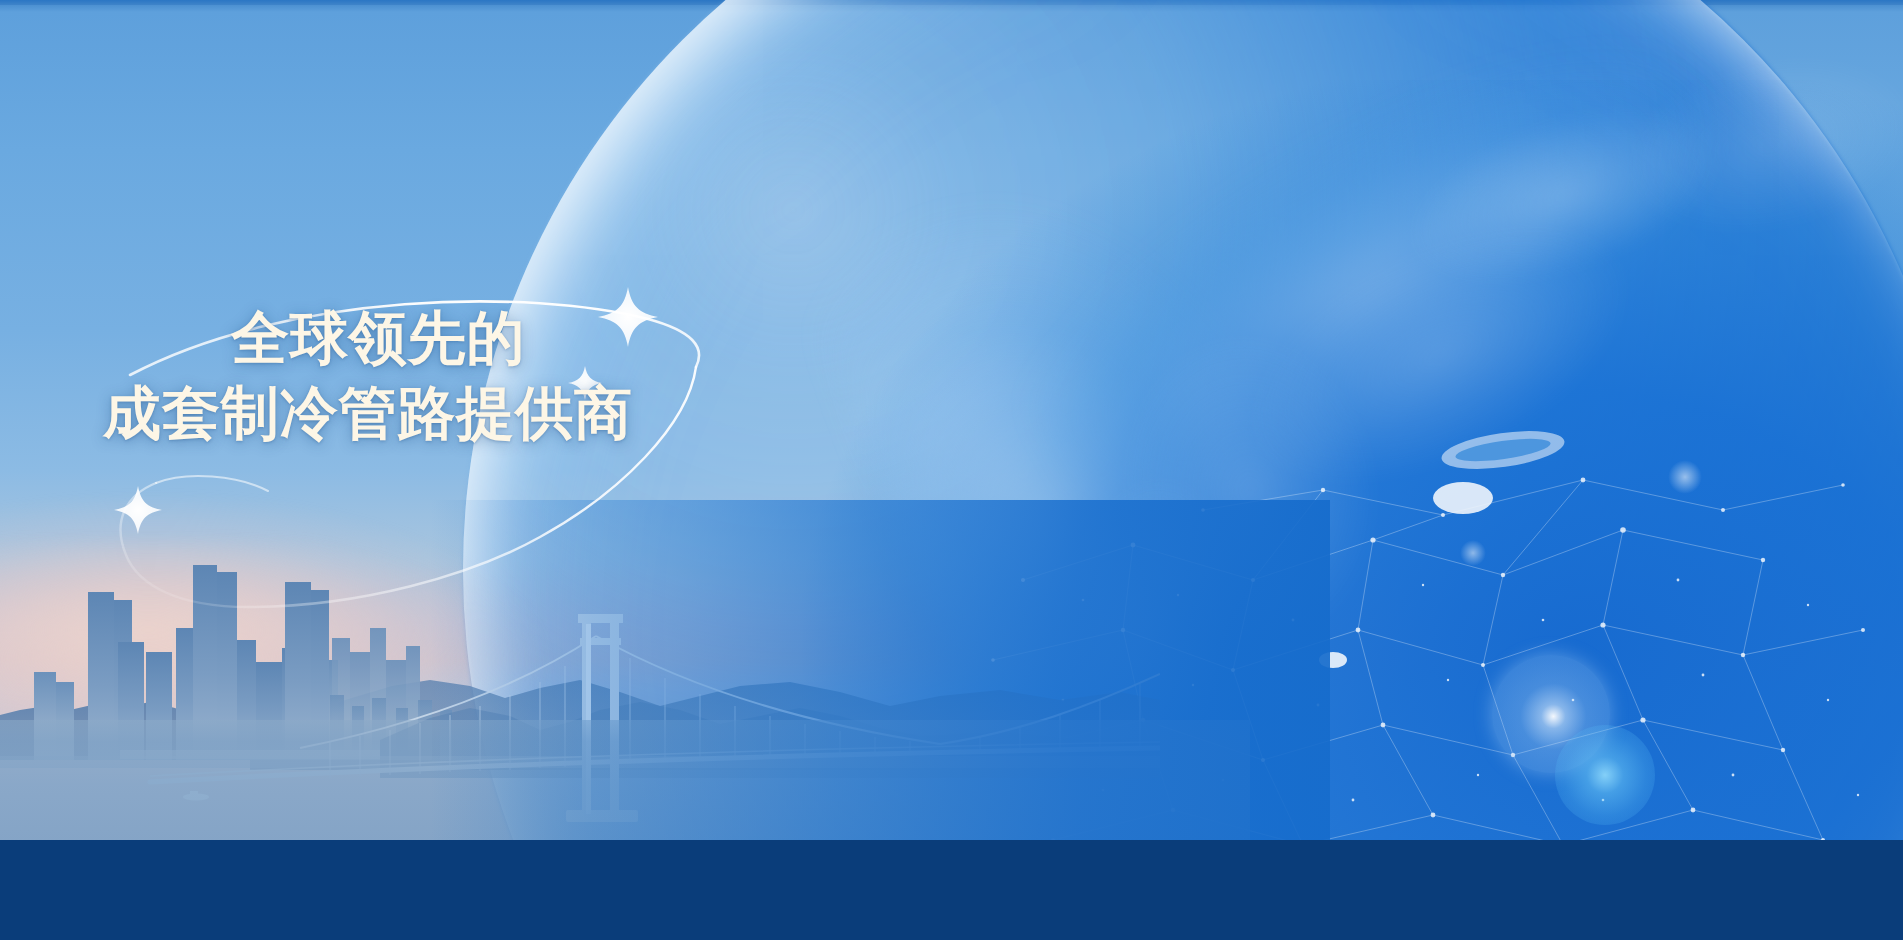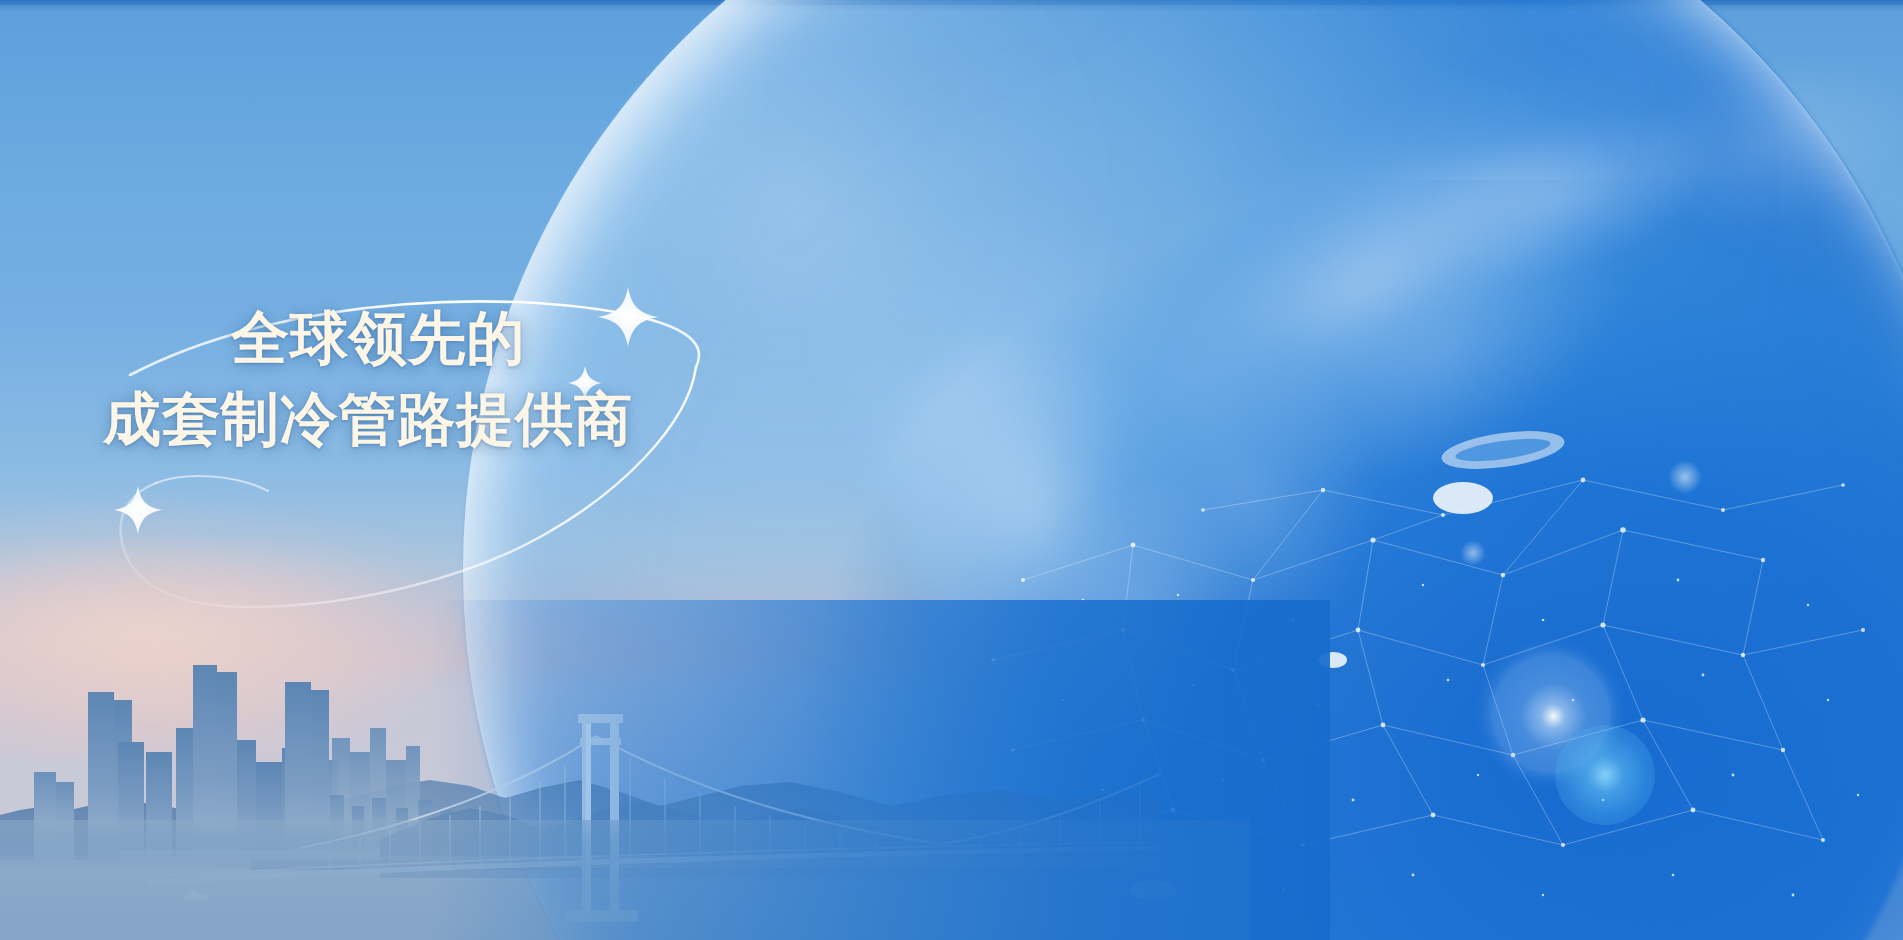--- a/index.html
+++ b/index.html
@@ -1,21 +1,21 @@
 <!DOCTYPE html>
 <html><head>
 <meta charset="utf-8">
 <title>Hero Banner</title>
 <style>
   html,body{margin:0;padding:0;background:#0a3d7a;}
   body{font-family:"Liberation Sans","DejaVu Sans",sans-serif;}
 
   .stage{
     position:relative;
-    width:1903px;height:940px;
+    width:1903px;height:840px;
     overflow:hidden;
     background:#2f7fd1;
   }
 
   
   .sky{
     position:absolute;inset:0;
     background:
       linear-gradient(to bottom,
         #3f84c9 0px,
@@ -178,21 +178,21 @@
     position:absolute;left:103px;top:300px;
     z-index:6;
     color:#fdf6e6;
     font-weight:700;
     letter-spacing:.055em;
     line-height:1.30;
     text-shadow:0 2px 14px rgba(20,70,130,.38), 0 1px 3px rgba(20,70,130,.30);
     user-select:none;
   }
   .hl-1{font-size:58px;margin-left:128px;}
-  .hl-2{font-size:58px;margin-top:6px;}
+  .hl-2{font-size:58px;}
   .hl-line{white-space:nowrap;}
 
   
   .topband{
     position:absolute;left:0;top:0;width:100%;height:5px;
     background:linear-gradient(to bottom,#2b76c4,#3f84c9);
   }
 </style>
 </head>
 <body>

